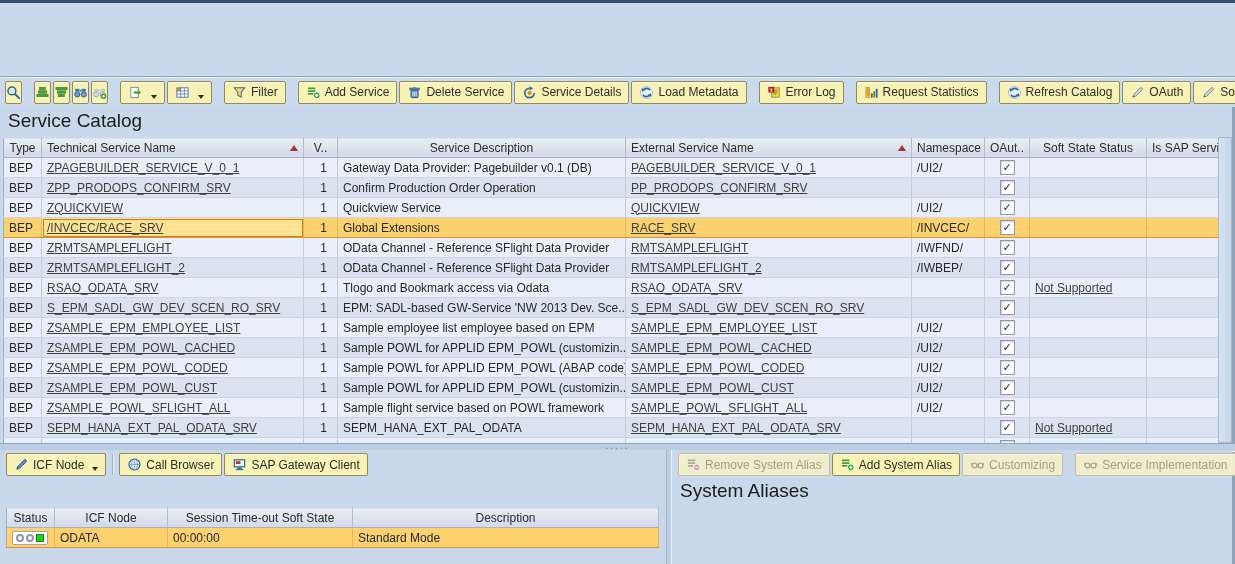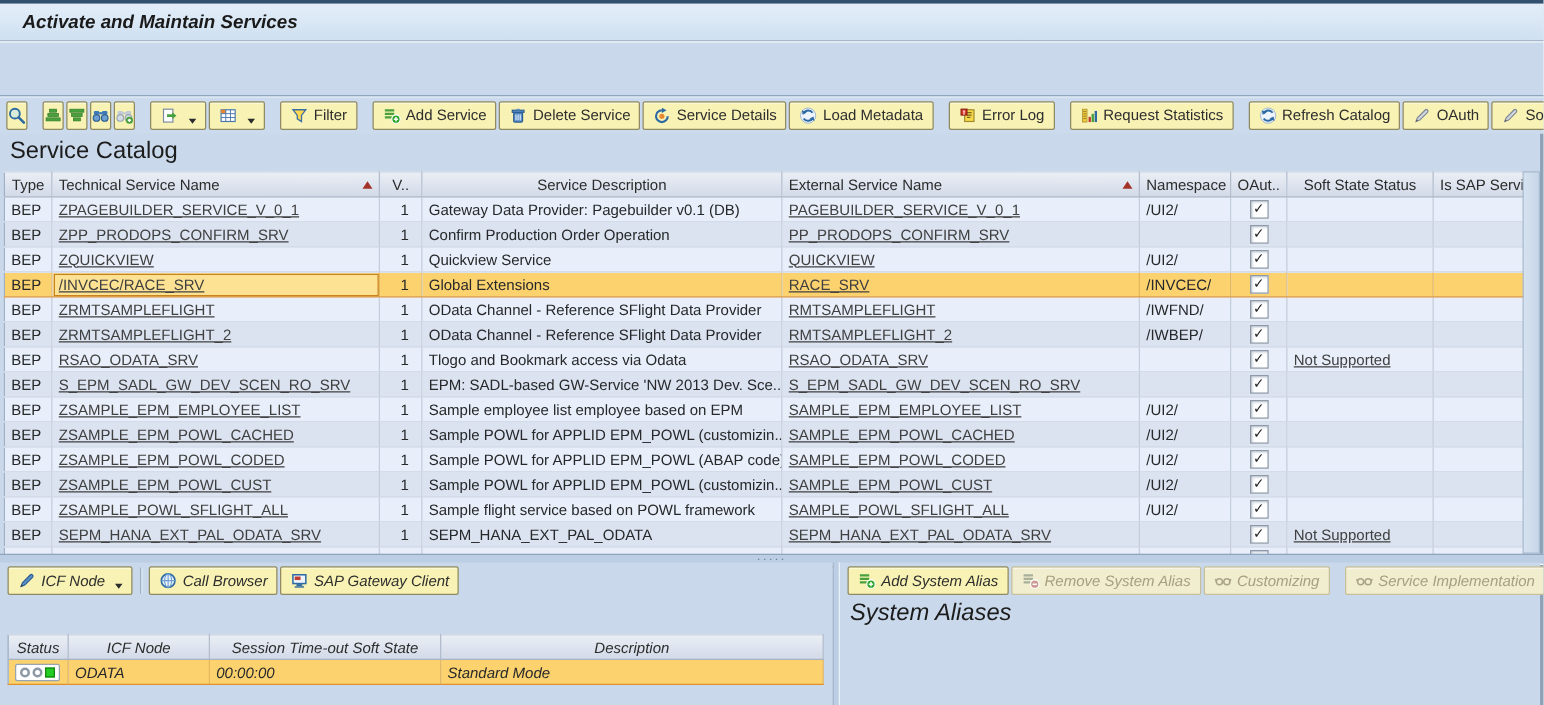--- a/index.html
+++ b/index.html
@@ -66,38 +66,37 @@
   }
   .th-flex{display:flex;justify-content:space-between;align-items:center;}
   .tri-up{width:0;height:0;border-left:4px solid transparent;border-right:4px solid transparent;border-bottom:6px solid #a3342a;}
   
   #cat-scroll{position:absolute;left:1218px;top:137px;width:14px;height:306px;background:linear-gradient(90deg,#d6e2f0,#c6d6e8);border:1px solid #a9bbd0;box-sizing:border-box;}
   #right-edge{position:absolute;left:1232px;top:107px;width:3px;height:457px;background:#8fa3b8;}
   
   #hsplit{position:absolute;left:0;top:443px;width:1235px;height:7px;background:#bccee4;border-top:1px solid #8fa6bd;border-bottom:1px solid #ffffff;text-align:center;line-height:4px;color:#6b7f95;font-size:10px;letter-spacing:2px;}
   #vsplit{position:absolute;left:666px;top:450px;width:6px;height:114px;background:#bccee4;border-left:1px solid #9fb3c8;border-right:1px solid #e9f1fa;box-sizing:border-box;}
   
-  .panel{position:absolute;top:450px;height:114px;background:#c9d8ea;font-style:italic;}
+  .panel{position:absolute;top:450px;height:114px;background:#c9d8ea;}
   #panel-icf{left:0;width:666px;}
   #panel-sa{left:672px;width:560px;}
   .panel-toolbar{display:flex;align-items:center;gap:2px;padding:3px 0 0 6px;}
   .panel-heading{margin:4px 0 0 8px;}
   .panel-table{position:absolute;left:6px;top:57px;}
   #icf-table{width:652px;border:1px solid #9fb0c5;}
   #sa-table{width:548px;border:1px solid #9fb0c5;}
   .led{display:inline-flex;align-items:center;gap:2px;background:#fff;border:1px solid #98a4b0;border-radius:2px;padding:2px 3px;}
   .led-c{width:8px;height:8px;border:2px solid #8d99a6;border-radius:50%;box-sizing:border-box;background:#fff;}
   .led-sq{width:8px;height:8px;background:#23cd23;border:1px solid #15850f;box-sizing:border-box;}
 </style>
 </head>
 <body>
 
 <div id="root">
   <div class="win-edge"></div>
-  <div class="titlebar">Activate and Maintain Services</div>
 
   <div class="toolbar">
     <span class="btn icon-only wide">
       <svg class="ic" viewBox="0 0 16 16">
           <circle cx="6.3" cy="6.3" r="4.2" fill="#d8ecd8" stroke="#2d6aa3" stroke-width="1.6"></circle>
           <path d="M9.5 9.5 L14 14" stroke="#2d6aa3" stroke-width="2.2" stroke-linecap="round"></path>
         </svg>
     </span>
     <span class="sep"></span>
     <span class="btn icon-only">
@@ -544,35 +543,35 @@
             <td>00:00:00</td>
             <td>Standard Mode</td>
           </tr>
         </tbody>
       </table>
     </div>
   </div>
 
   <div id="panel-sa" class="panel">
     <div class="panel-toolbar">
+      <span class="btn disabled">
+        <svg class="ic" viewBox="0 0 16 16">
+            <path d="M2 3.5h8M2 6.5h8M2 9.5h6" stroke="#a8b09c" stroke-width="1.8"></path>
+            <circle cx="11.5" cy="11" r="3.6" fill="#cc9b95" stroke="#fff"></circle>
+            <path d="M9.7 11h3.6" stroke="#fff" stroke-width="1.3"></path>
+          </svg>
+        <span>Remove System Alias</span>
+      </span>
       <span class="btn">
         <svg class="ic" viewBox="0 0 16 16">
             <path d="M2 3.5h8M2 6.5h8M2 9.5h6" stroke="#49a13d" stroke-width="1.8"></path>
             <circle cx="11.5" cy="11" r="3.6" fill="#2ea62e" stroke="#fff"></circle>
             <path d="M11.5 9.2v3.6M9.7 11h3.6" stroke="#fff" stroke-width="1.3"></path>
           </svg>
         <span>Add System Alias</span>
-      </span>
-      <span class="btn disabled">
-        <svg class="ic" viewBox="0 0 16 16">
-            <path d="M2 3.5h8M2 6.5h8M2 9.5h6" stroke="#a8b09c" stroke-width="1.8"></path>
-            <circle cx="11.5" cy="11" r="3.6" fill="#cc9b95" stroke="#fff"></circle>
-            <path d="M9.7 11h3.6" stroke="#fff" stroke-width="1.3"></path>
-          </svg>
-        <span>Remove System Alias</span>
       </span>
       <span class="btn disabled">
         <svg class="ic" viewBox="0 0 16 16">
             <circle cx="4.8" cy="9" r="2.6" fill="none" stroke="#a9a489" stroke-width="1.3"></circle>
             <circle cx="11.2" cy="9" r="2.6" fill="none" stroke="#a9a489" stroke-width="1.3"></circle>
             <path d="M7.4 9h1.2M2.2 9 L1.4 6.5M13.8 9l.8-2.5" stroke="#a9a489" stroke-width="1.1"></path>
           </svg>
         <span>Customizing</span>
       </span>
       <span class="sep"></span>

